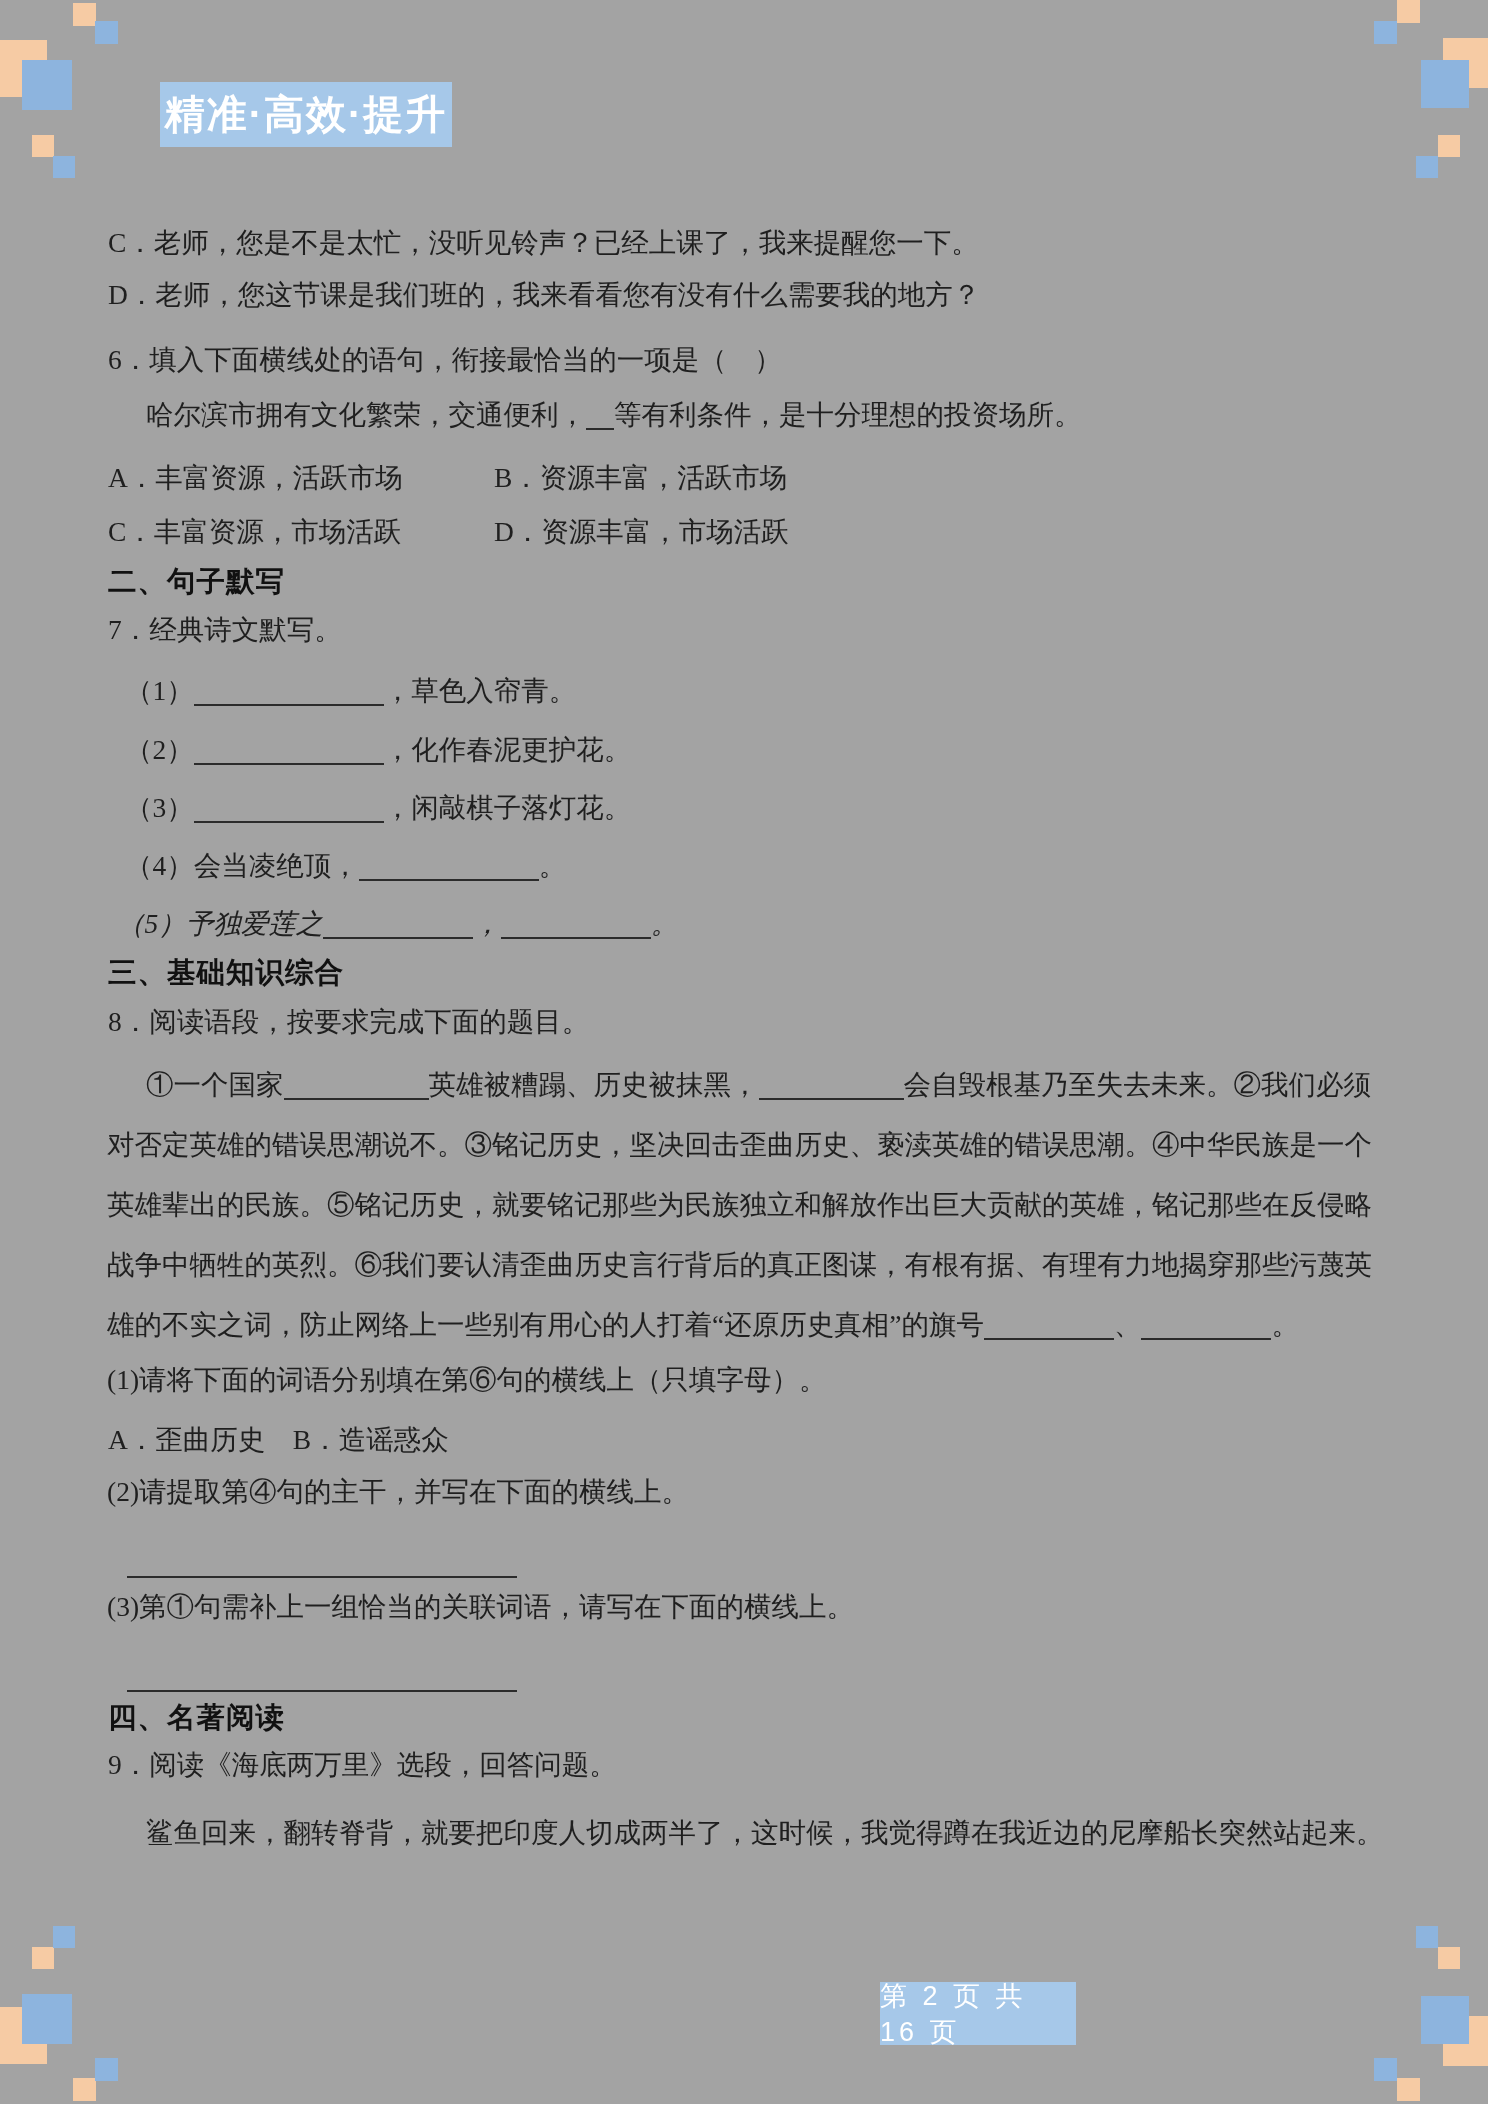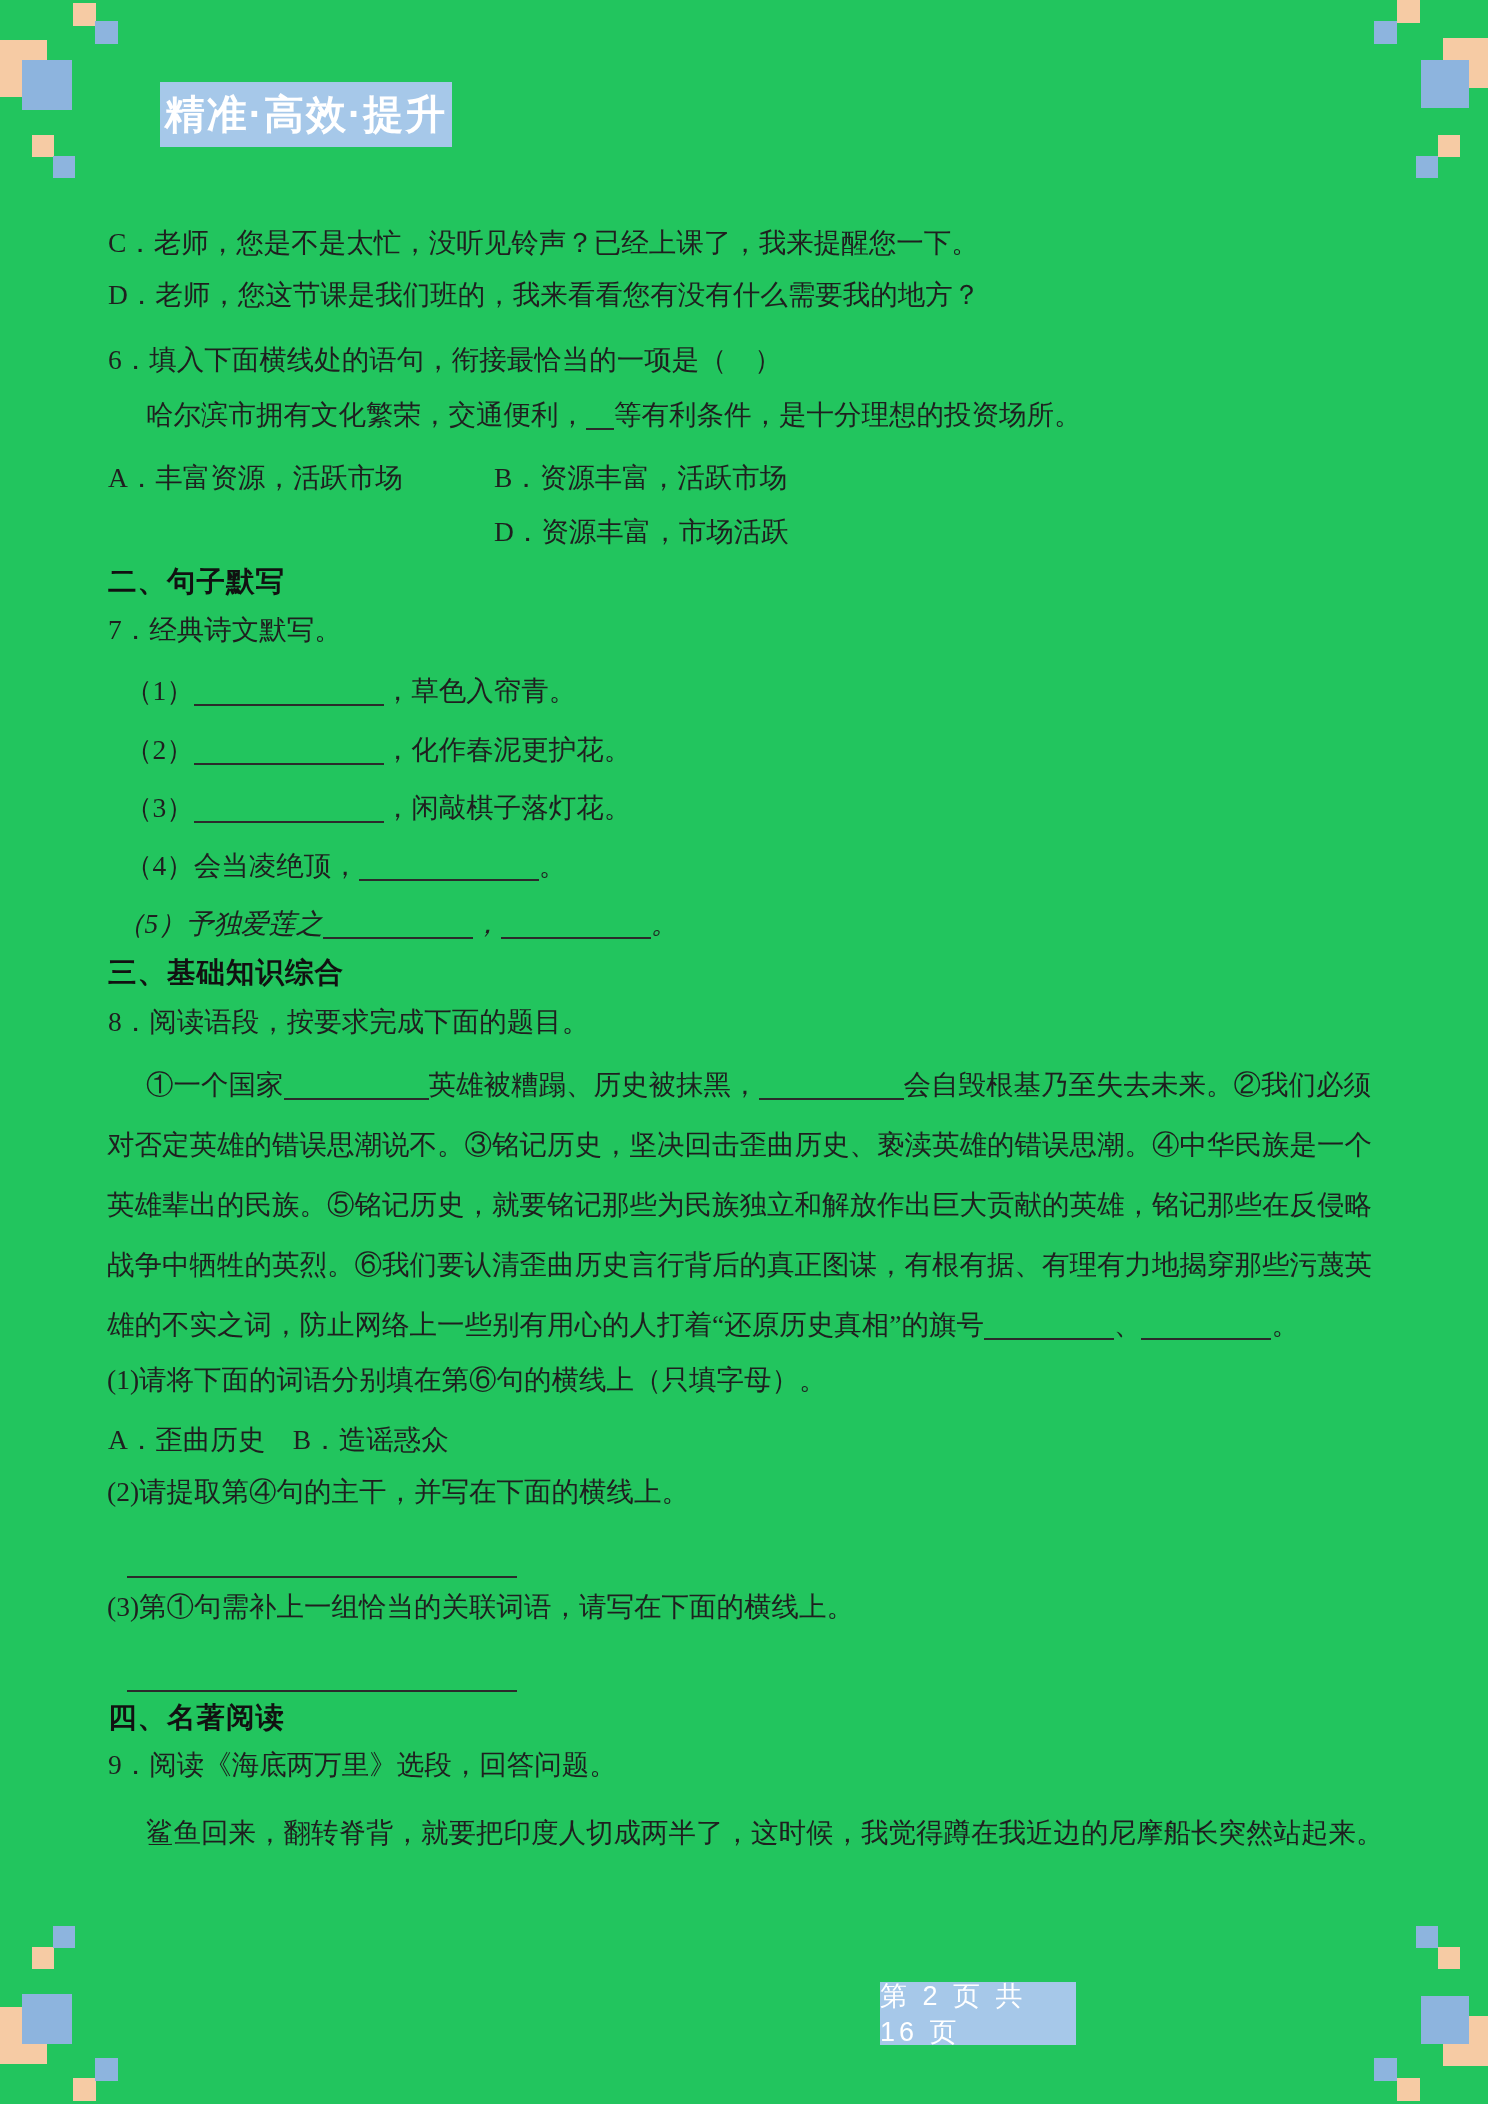--- a/index.html
+++ b/index.html
@@ -1,19 +1,19 @@
 <!DOCTYPE html>
 <html><head>
 <meta charset="utf-8">
 <style>
   html,body{margin:0;padding:0;background:#ffffff;}
   #page{
     position:relative;
     width:1488px;height:2104px;
-    background:#22c55e;
+    background:#a3a3a3;
     overflow:hidden;
     font-family:"Liberation Serif","DejaVu Serif",serif;
     color:#1f1f1f;
   }
   .sq{position:absolute;}
   #header-badge{
     position:absolute;left:160px;top:82px;width:292px;height:65px;
     display:flex;align-items:center;justify-content:center;
   }
   #header-badge span{
@@ -52,20 +52,21 @@
     <span>精准·高效·提升</span>
   </div>
 
   <div id="content">
       <div class="line" style="left: 108px; top: 213px;">C．老师，您是不是太忙，没听见铃声？已经上课了，我来提醒您一下。</div>
       <div class="line" style="left: 108px; top: 265px; text-align: right;">D．老师，您这节课是我们班的，我来看看您有没有什么需要我的地方？</div>
       <div class="line" style="left: 108px; top: 330px;">6．填入下面横线处的语句，衔接最恰当的一项是（　）</div>
       <div class="line" style="left: 146px; top: 385px;">哈尔滨市拥有文化繁荣，交通便利，<span class="blank" style="width: 28px;"></span>等有利条件，是十分理想的投资场所。</div>
       <div class="line" style="left: 108px; top: 448px;">A．丰富资源，活跃市场</div>
       <div class="line" style="left: 494px; top: 448px;">B．资源丰富，活跃市场</div>
+      <div class="line" style="left: 108px; top: 502px;">C．丰富资源，市场活跃</div>
       <div class="line" style="left: 494px; top: 502px;">D．资源丰富，市场活跃</div>
       <div class="line hdr" style="left: 108px; top: 551px;">二、句子默写</div>
       <div class="line" style="left: 108px; top: 600px;">7．经典诗文默写。</div>
       <div class="line" style="left: 125px; top: 661px;">（1）<span class="blank" style="width: 190px;"></span>，草色入帘青。</div>
       <div class="line" style="left: 125px; top: 720px; text-align: center;">（2）<span class="blank" style="width: 190px;"></span>，化作春泥更护花。</div>
       <div class="line" style="left: 125px; top: 778px;">（3）<span class="blank" style="width: 190px;"></span>，闲敲棋子落灯花。</div>
       <div class="line" style="left: 125px; top: 836px;">（4）会当凌绝顶，<span class="blank" style="width: 180px;"></span>。</div>
       <div class="line" style="left: 117px; top: 894px; font-style: italic;">（5）予独爱莲之<span class="blank" style="width: 150px;"></span>，<span class="blank" style="width: 150px;"></span>。</div>
       <div class="line hdr" style="left: 108px; top: 942px;">三、基础知识综合</div>
       <div class="line" style="left: 108px; top: 992px;">8．阅读语段，按要求完成下面的题目。</div>

